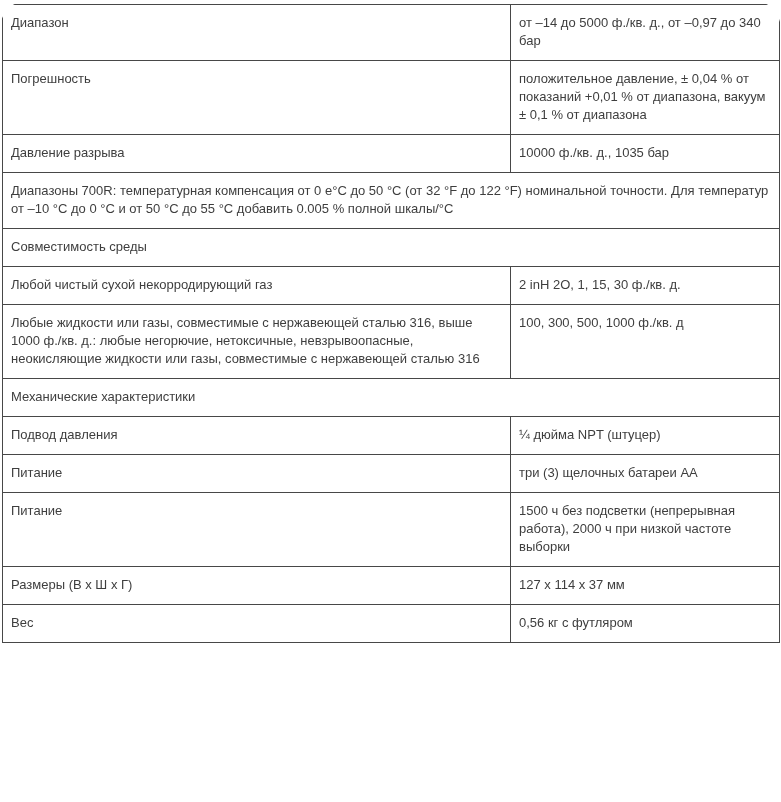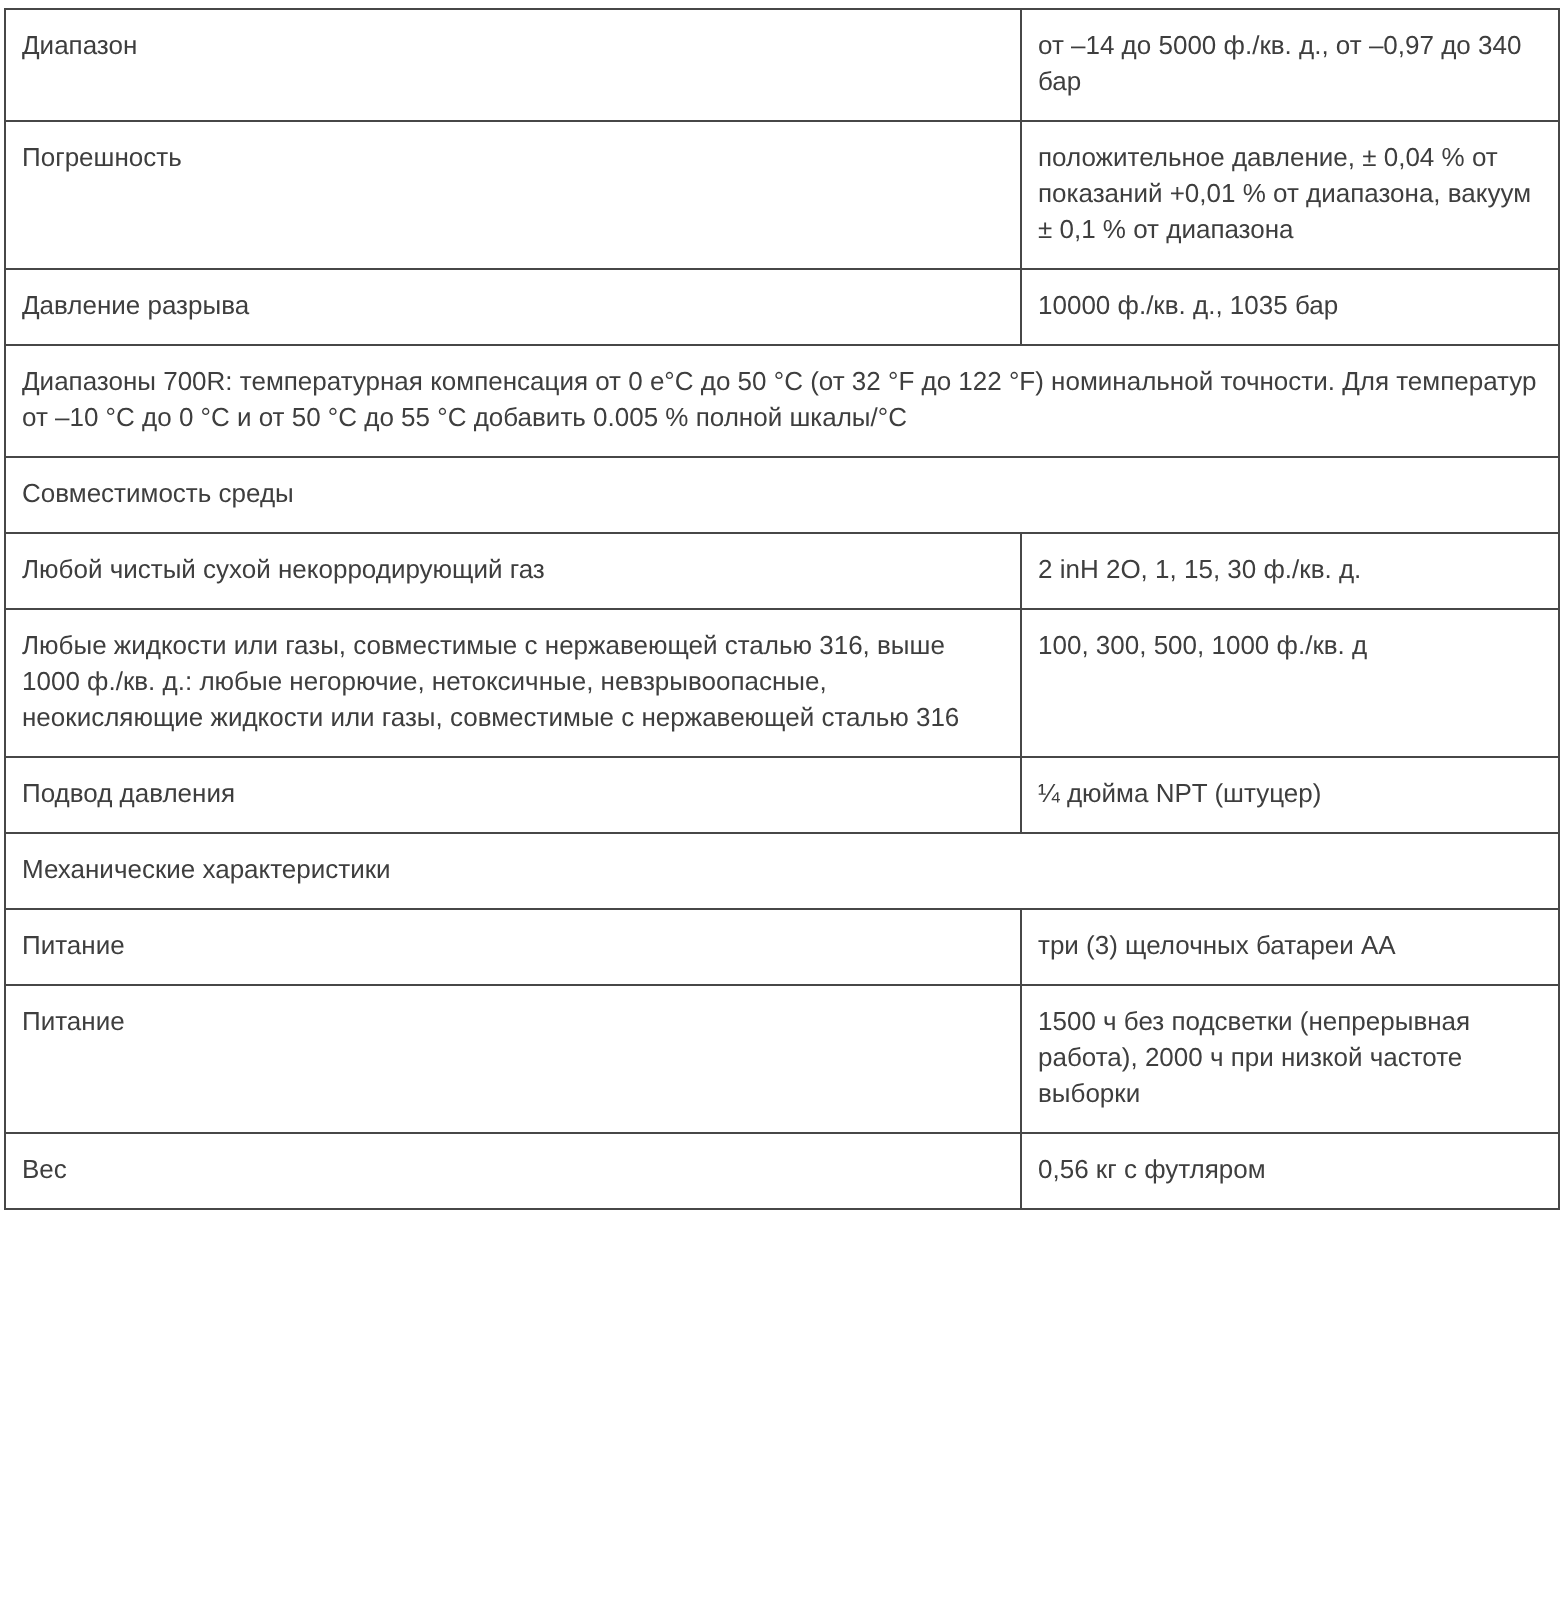--- a/index.html
+++ b/index.html
@@ -7,20 +7,21 @@
     margin: 0;
     padding: 0;
     background: #ffffff;
     font-family: "Liberation Sans", sans-serif;
   }
   .page {
     width: 781px;
     height: 802px;
     background: #ffffff;
     overflow: hidden;
+    border-radius: 29px;
   }
   table.spec-table {
     border-collapse: collapse;
     table-layout: fixed;
     width: 777px;
     margin: 4px 0 0 2px;
   }
   table.spec-table td {
     border: 1px solid #474747;
     padding: 9px 8px 10px 8px;
@@ -65,33 +66,37 @@
       </tr>
       <tr>
         <td class="label-cell">Любой чистый сухой некорродирующий газ</td>
         <td class="value-cell">2 inH 2O, 1, 15, 30 ф./кв. д.</td>
       </tr>
       <tr>
         <td class="label-cell">Любые жидкости или газы, совместимые с нержавеющей сталью 316, выше 1000 ф./кв. д.: любые негорючие, нетоксичные, невзрывоопасные, неокисляющие жидкости или газы, совместимые с нержавеющей сталью 316</td>
         <td class="value-cell">100, 300, 500, 1000 ф./кв. д</td>
       </tr>
       <tr>
+        <td class="full-cell" colspan="2">Механические характеристики</td>
+      </tr>
+      <tr>
         <td class="label-cell">Подвод давления</td>
         <td class="value-cell">¼ дюйма NPT (штуцер)</td>
-      </tr>
-      <tr>
-        <td class="full-cell" colspan="2">Механические характеристики</td>
       </tr>
       <tr>
         <td class="label-cell">Питание</td>
         <td class="value-cell">три (3) щелочных батареи AA</td>
       </tr>
       <tr>
         <td class="label-cell">Питание</td>
         <td class="value-cell">1500 ч без подсветки (непрерывная работа), 2000 ч при низкой частоте выборки</td>
       </tr>
       <tr>
+        <td class="label-cell">Размеры (В х Ш х Г)</td>
+        <td class="value-cell">127 x 114 x 37 мм</td>
+      </tr>
+      <tr>
         <td class="label-cell">Вес</td>
         <td class="value-cell">0,56 кг с футляром</td>
       </tr>
     </tbody>
   </table>
 </div>
 
 </body></html>

